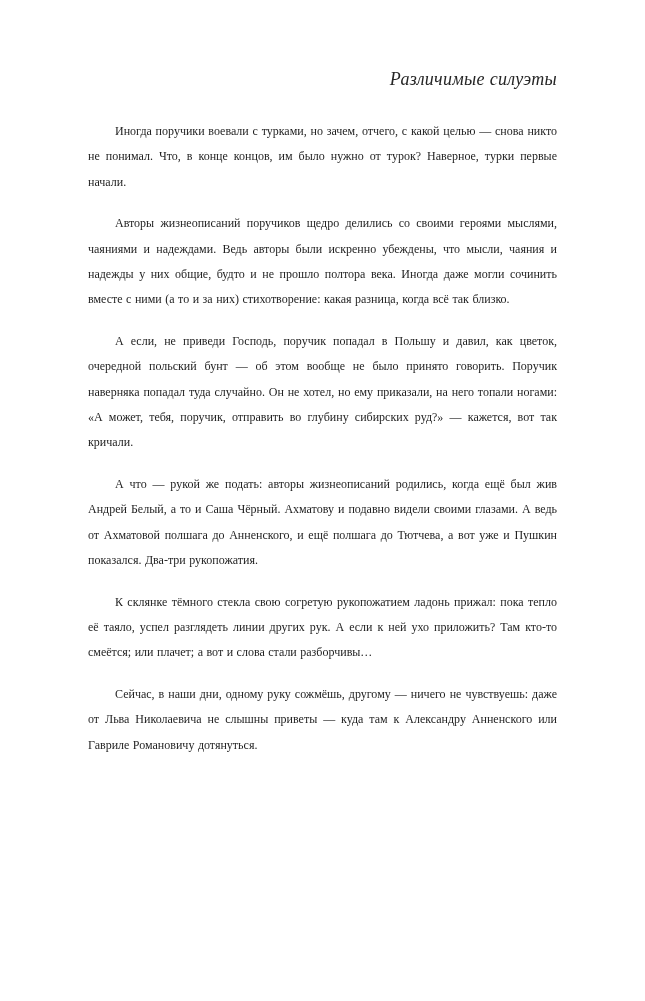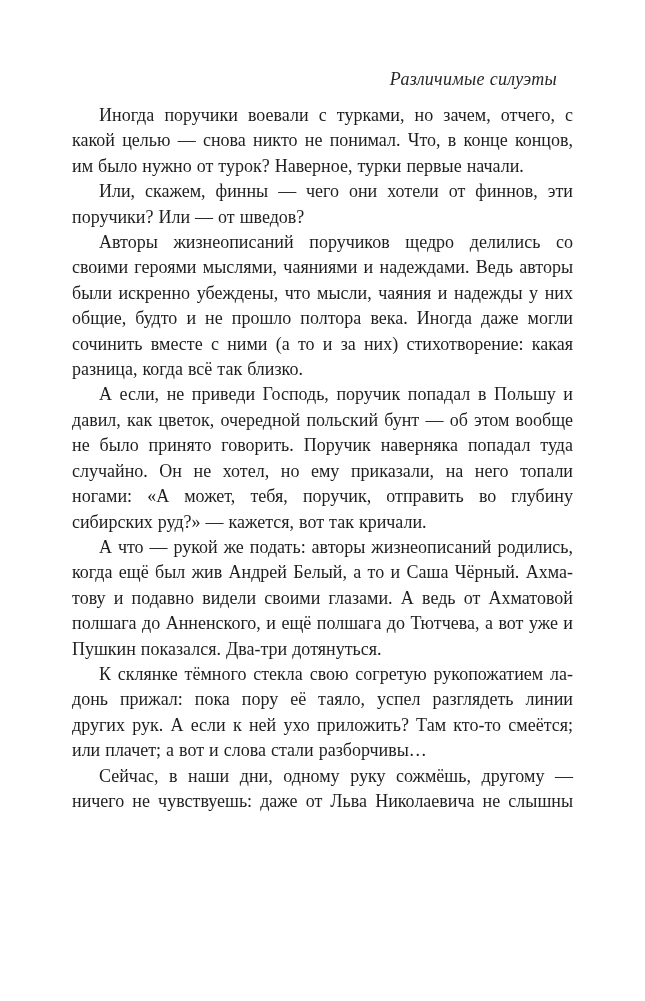--- a/index.html
+++ b/index.html
@@ -28,23 +28,23 @@
     color: #262626;
     letter-spacing: 0.3px;
   }
   .body-text {
     position: absolute;
     top: 103px;
     left: 72px;
     width: 501px;
   }
   .body-text p.para {
-    margin: 0;
+    margin: 16px;
     padding: 0;
-    font-size: 18px;
+    font-size: 12px;
     line-height: 25.4px;
     text-align: justify;
     text-indent: 27px;
     hyphens: manual;
     -webkit-hyphens: manual;
     word-spacing: 0.5px;
   }
   .page-number {
     position: absolute;
     top: 898px;
@@ -56,22 +56,21 @@
   }
 </style>
 </head>
 <body>
 
 <div class="page">
   <div class="running-header">Различимые силуэты</div>
 
   <div class="body-text" id="body-text">
       <p class="para">Иногда поручики воевали с турками, но зачем, отчего, с какой целью — снова никто не понимал. Что, в конце концов, им было нужно от турок? Наверное, турки первые начали.</p>
-      <p class="para">Или, скажем, финны — чего они хотели от финнов, эти пору­чики? Или — от шведов?</p>
       <p class="para">Авторы жизнеописаний поручиков щедро делились со своими ге­роями мыслями, чаяниями и надеждами. Ведь авторы были искренно убеждены, что мысли, чаяния и надежды у них общие, будто и не прошло полтора века. Иногда даже могли сочинить вместе с ними (а то и за них) стихотворение: какая разница, когда всё так близко.</p>
       <p class="para">А если, не приведи Господь, поручик попадал в Польшу и да­вил, как цветок, очередной польский бунт — об этом вообще не было принято говорить. Поручик наверняка попадал туда слу­чайно. Он не хотел, но ему приказали, на него топали ногами: «А может, тебя, поручик, отправить во глубину сибирских руд?» — кажется, вот так кричали.</p>
-      <p class="para">А что — рукой же подать: авторы жизнеописаний родились, когда ещё был жив Андрей Белый, а то и Саша Чёрный. Ахма­тову и подавно видели своими глазами. А ведь от Ахматовой пол­шага до Анненского, и ещё полшага до Тютчева, а вот уже и Пушкин показался. Два-три дотянуться.</p>
-      <p class="para">К склянке тёмного стекла свою согретую рукопожатием ла­донь прижал: пока пору её таяло, успел разглядеть линии других рук. А если к ней ухо приложить? Там кто-то смеётся; или пла­чет; а вот и слова стали разборчивы…</p>
-      <p class="para">Сейчас, в наши дни, одному руку сожмёшь, другому — ниче­го не чувствуешь: даже от Льва Николаевича не слышны приве­ты — куда там к Александру Сергеевичу или Гавриле Романови­чу дотянуться.</p>
+      <p class="para">А что — рукой же подать: авторы жизнеописаний родились, когда ещё был жив Андрей Белый, а то и Саша Чёрный. Ахма­тову и подавно видели своими глазами. А ведь от Ахматовой пол­шага до Анненского, и ещё полшага до Тютчева, а вот уже и Пушкин показался. Два-три рукопожатия.</p>
+      <p class="para">К склянке тёмного стекла свою согретую рукопожатием ла­донь прижал: пока тепло её таяло, успел разглядеть линии других рук. А если к ней ухо приложить? Там кто-то смеётся; или пла­чет; а вот и слова стали разборчивы…</p>
+      <p class="para">Сейчас, в наши дни, одному руку сожмёшь, другому — ниче­го не чувствуешь: даже от Льва Николаевича не слышны приве­ты — куда там к Александру Анненского или Гавриле Романови­чу дотянуться.</p>
     </div>
 
   <div class="page-number">9</div>
 </div>
 
 </body></html>

